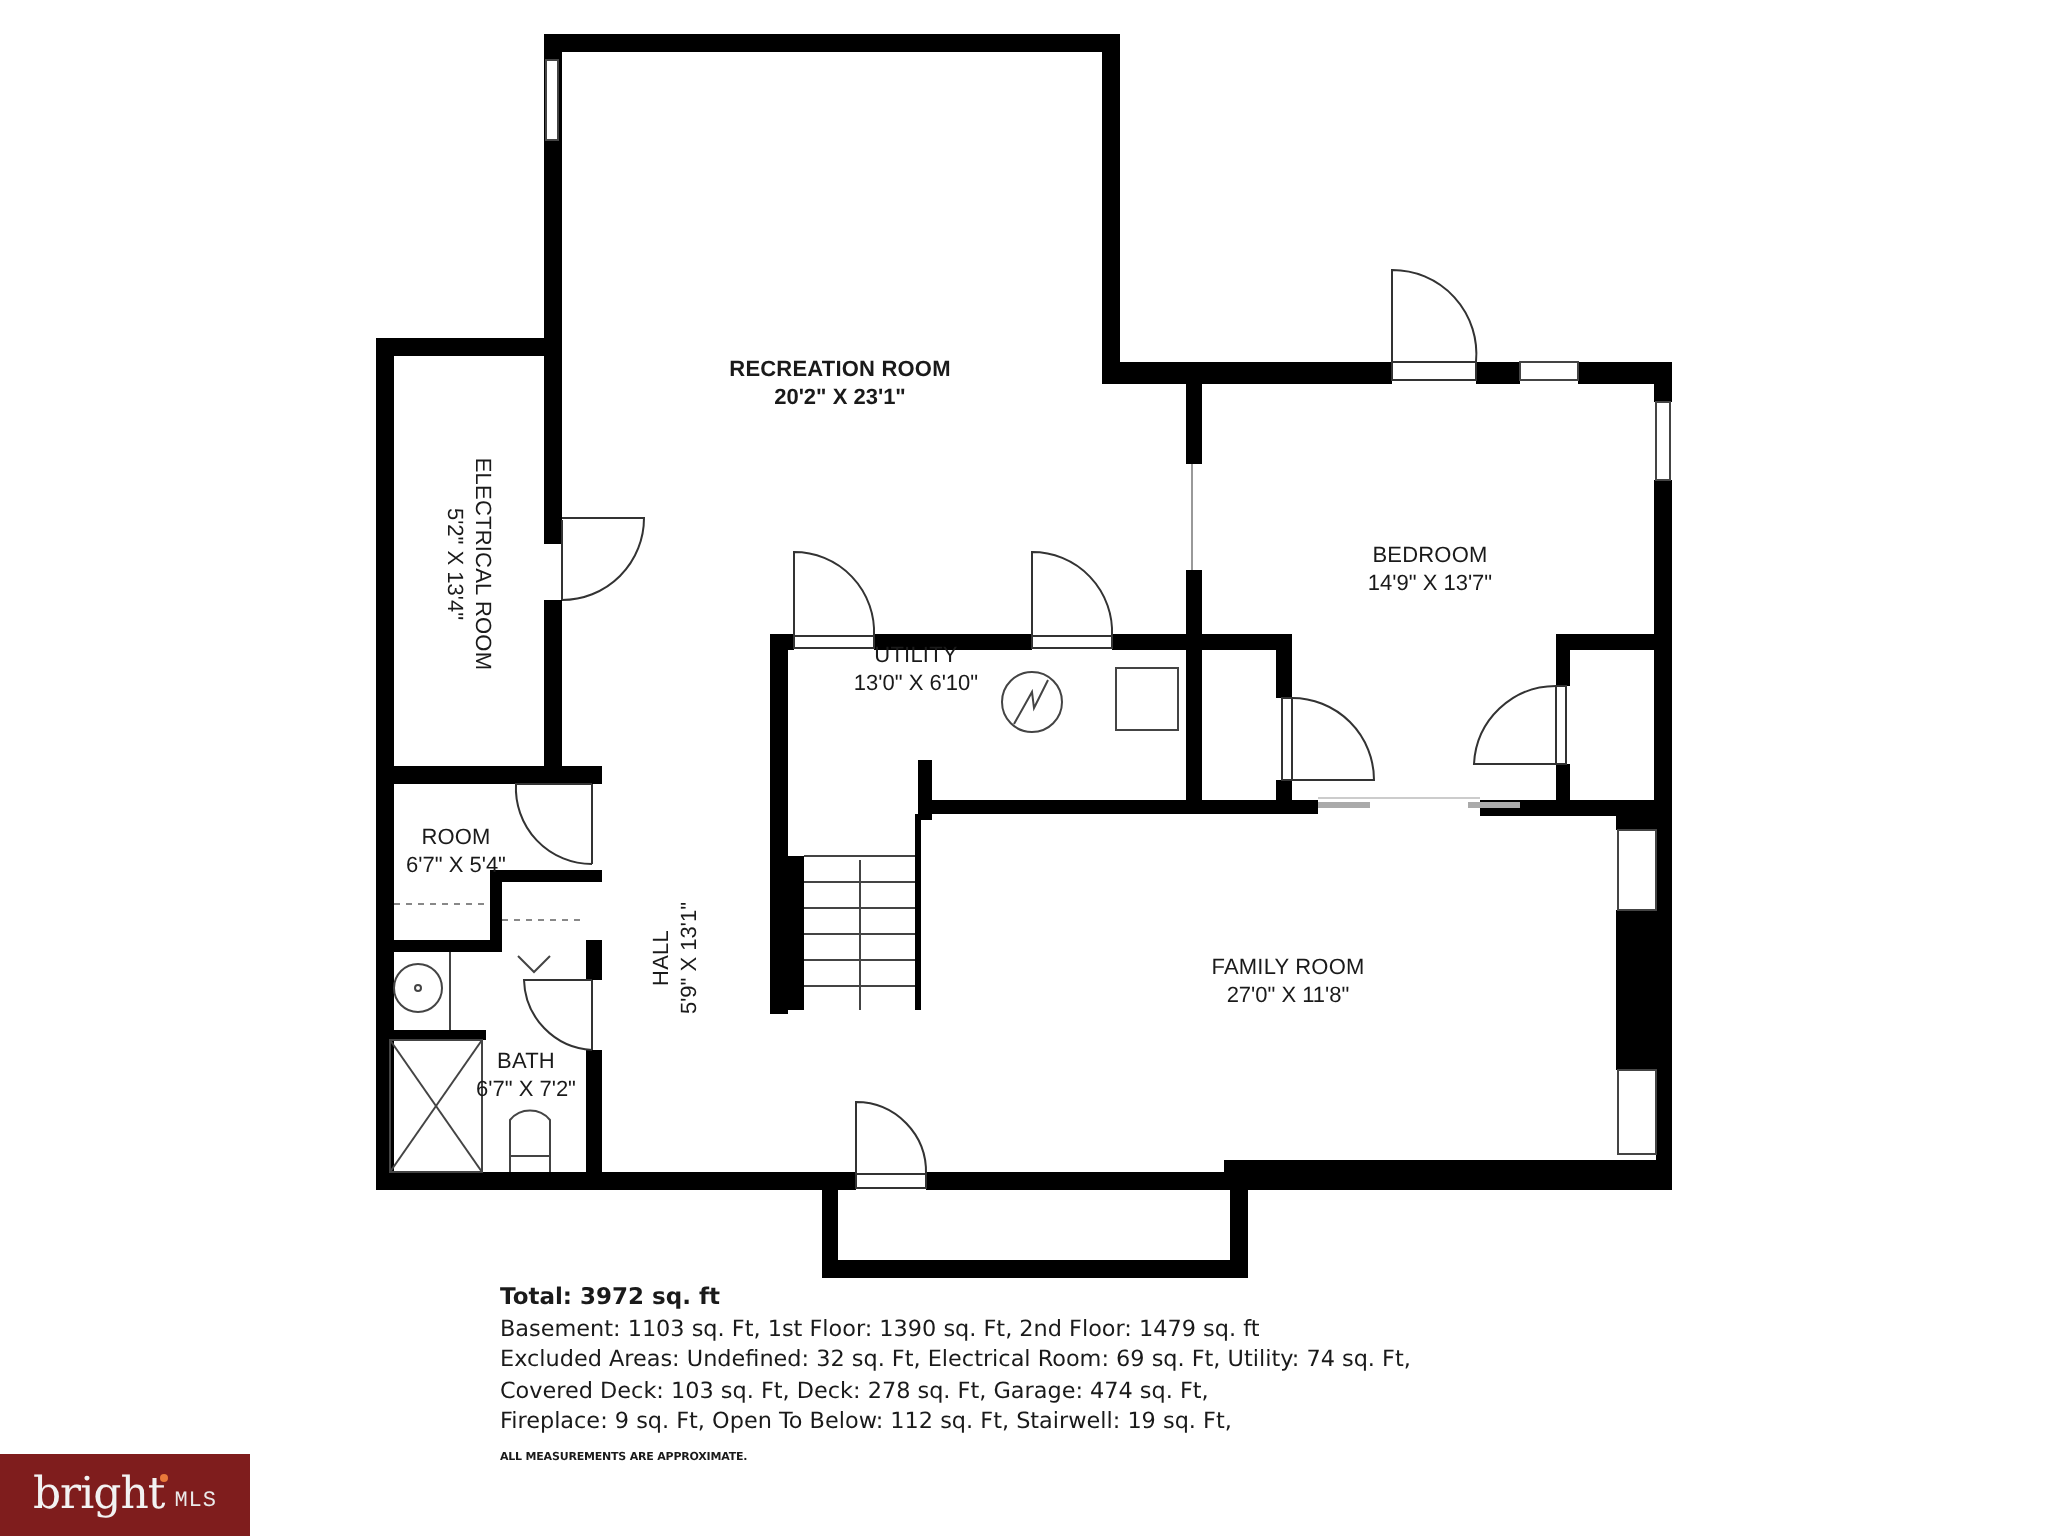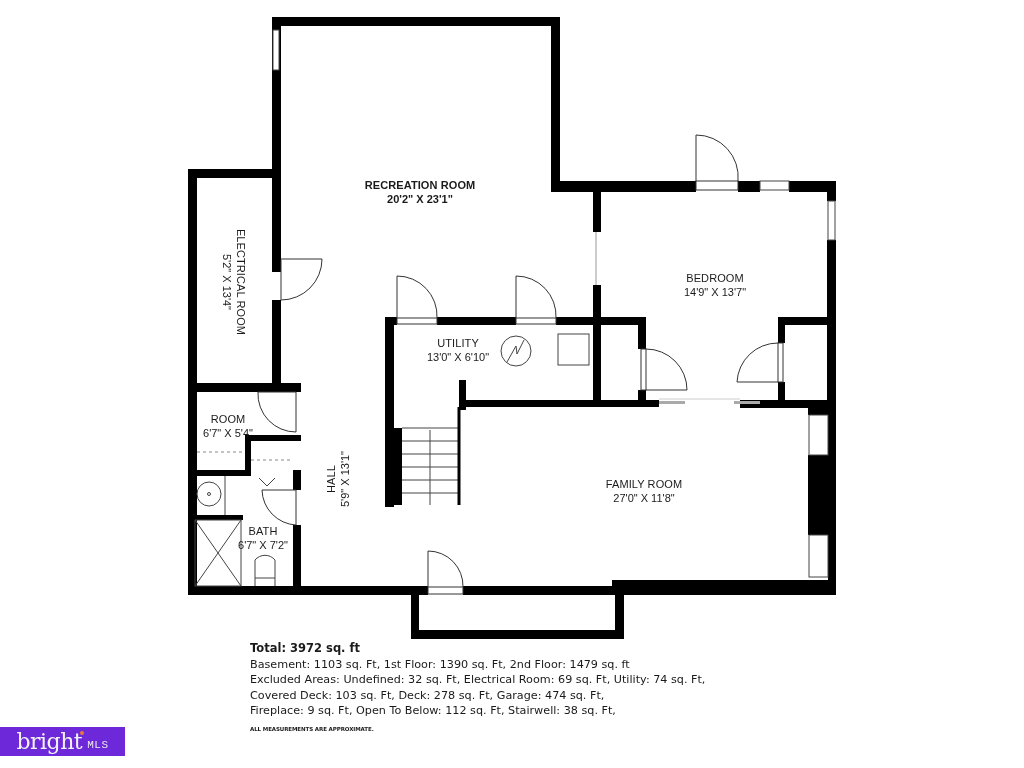--- a/index.html
+++ b/index.html
@@ -9,21 +9,21 @@
   .room-label { position: absolute; text-align: center; font-size: 11px; line-height: 14px;
                 color: #1a1a1a; white-space: nowrap; }
   .room-label .nm { display: block; letter-spacing: 0.1px; }
   .room-label .dim { display: block; }
   .vert { transform: rotate(90deg); transform-origin: center center; }
   .vert-ccw { transform: rotate(-90deg); transform-origin: center center; }
   #summary { position: absolute; left: 250px; top: 641px; width: 600px; text-align: left;
              font-family: "DejaVu Sans", sans-serif; font-size: 11.2px; line-height: 15.5px; color: #1a1a1a; }
   #summary .total { font-weight: bold; font-size: 11.5px; }
   #summary .note { font-size: 5.5px; font-weight: bold; margin-top: 6px; letter-spacing: -0.1px; line-height: 8px; }
-  #logo { position: absolute; left: 0; top: 727px; width: 125px; height: 29px; background: #6d28d9;
+  #logo { position: absolute; left: 0; top: 727px; width: 125px; height: 41px; background: #7f1d1d;
           display: flex; align-items: center; justify-content: center; }
   #logo .b { font-family: "DejaVu Serif", serif; font-size: 22px; color: #f2f2f2; letter-spacing: -0.5px; position: relative; }
   #logo .b .dot { position: absolute; top: 2px; right: -2px; width: 4px; height: 4px; background: #e8793a; border-radius: 50%; }
   #logo .mls { font-family: Liberation Mono, monospace; font-size: 11px; color: #eaeaea; margin-left: 5px; margin-top: 6px; letter-spacing: 0.5px; }
 </style>
 </head>
 <body>
 
 <svg id="plan" width="1024" height="640" viewBox="0 0 1024 640" xmlns="http://www.w3.org/2000/svg">
   <g fill="#000">
@@ -165,21 +165,21 @@
 <div class="room-label vert" style="left:164px; top:268px; width:140px;">
   <span class="nm">ELECTRICAL ROOM</span>
   <span class="dim">5'2" X 13'4"</span>
 </div>
 
 <div class="room-label" style="left:655px; top:271px; width:120px;">
   <span class="nm">BEDROOM</span>
   <span class="dim">14'9" X 13'7"</span>
 </div>
 
-<div class="room-label" style="left:408px; top:336px; width:100px;">
+<div class="room-label" style="left:408px; top:321px; width:100px;">
   <span class="nm">UTILITY</span>
   <span class="dim">13'0" X 6'10"</span>
 </div>
 
 <div class="room-label" style="left:194px; top:412px; width:68px;">
   <span class="nm">ROOM</span>
   <span class="dim">6'7" X 5'4"</span>
 </div>
 
 <div class="room-label vert-ccw" style="left:288px; top:465px; width:100px;">
@@ -195,20 +195,20 @@
 <div class="room-label" style="left:584px; top:477px; width:120px;">
   <span class="nm">FAMILY ROOM</span>
   <span class="dim">27'0" X 11'8"</span>
 </div>
 
 <div id="summary">
   <div class="total">Total: 3972 sq. ft</div>
   <div>Basement: 1103 sq. Ft, 1st Floor: 1390 sq. Ft, 2nd Floor: 1479 sq. ft</div>
   <div>Excluded Areas: Undefined: 32 sq. Ft, Electrical Room: 69 sq. Ft, Utility: 74 sq. Ft,</div>
   <div>Covered Deck: 103 sq. Ft, Deck: 278 sq. Ft, Garage: 474 sq. Ft,</div>
-  <div>Fireplace: 9 sq. Ft, Open To Below: 112 sq. Ft, Stairwell: 38 sq. Ft,</div>
+  <div>Fireplace: 9 sq. Ft, Open To Below: 112 sq. Ft, Stairwell: 19 sq. Ft,</div>
   <div class="note">ALL MEASUREMENTS ARE APPROXIMATE.</div>
 </div>
 
 <div id="logo">
   <span class="b"><span>bright</span><span class="dot"></span></span>
   <span class="mls">MLS</span>
 </div>
 
 </body></html>

